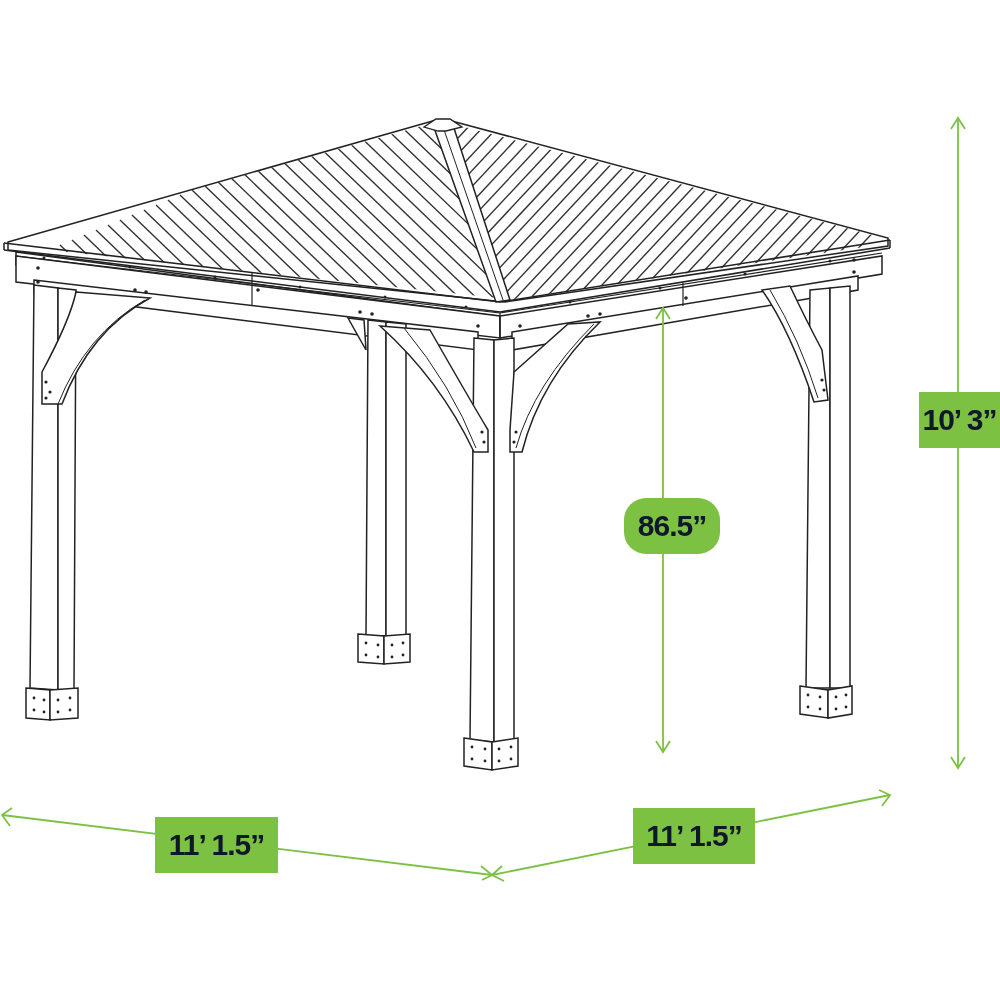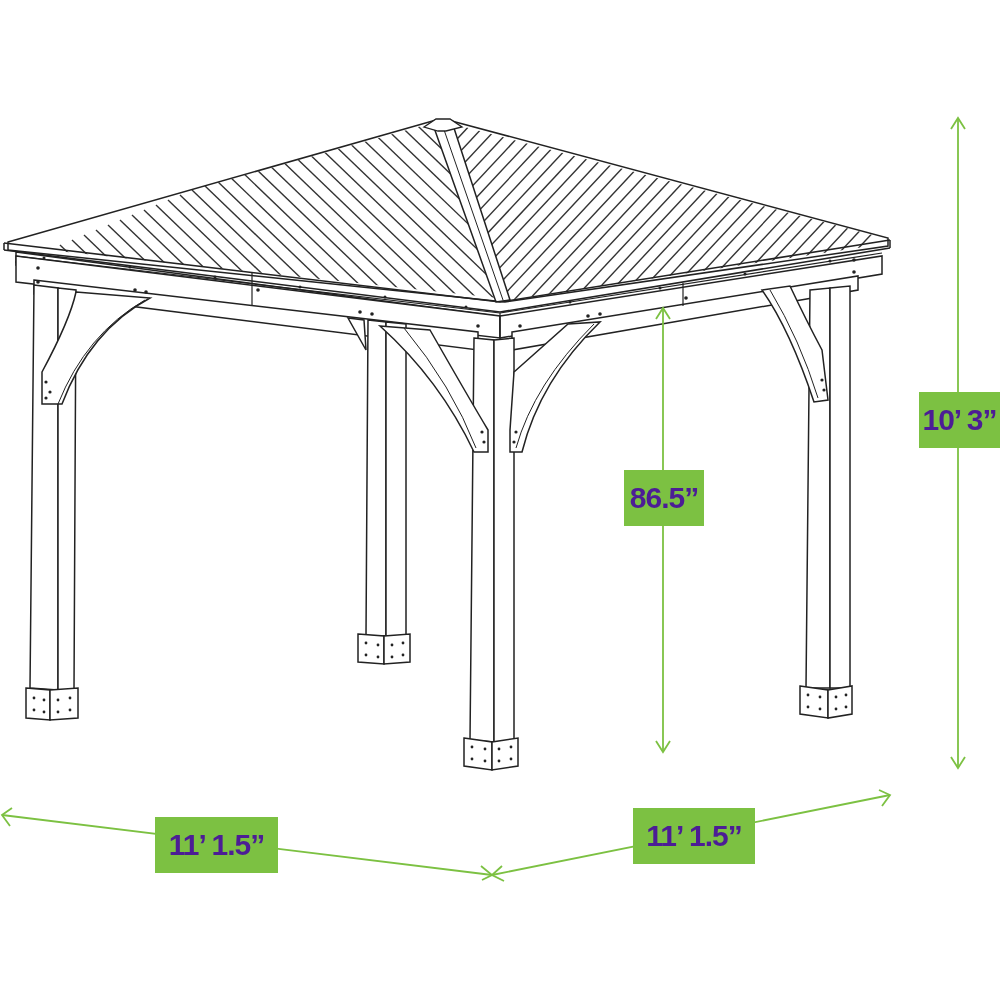--- a/index.html
+++ b/index.html
@@ -1,30 +1,30 @@
 <!DOCTYPE html>
 <html><head>
   <meta charset="utf-8">
   <style>
     html, body { margin: 0; padding: 0; background: #ffffff; }
     body { width: 1000px; height: 1000px; position: relative; overflow: hidden; font-family: "Liberation Sans", sans-serif; }
     #stage { position: absolute; left: 0; top: 0; width: 1000px; height: 1000px; }
     .dim-label {
       position: absolute;
       background: #7cc142;
-      color: #4c1d95;
+      color: #0f172a;
       font-family: "Liberation Sans", sans-serif;
       font-weight: bold;
       font-size: 30px;
       letter-spacing: -1px;
       display: flex; align-items: center; justify-content: center;
       box-sizing: border-box;
     }
     #label-height-total { left: 919px; top: 392px; width: 81px; height: 56px; }
-    #label-height-clear { left: 624px; top: 470px; width: 80px; height: 56px; }
+    #label-height-clear { left: 624px; top: 498px; width: 96px; height: 56px; border-radius: 22px; }
     #label-width-left { left: 155px; top: 817px; width: 123px; height: 56px; }
     #label-width-right { left: 633px; top: 808px; width: 122px; height: 56px; }
   </style>
 </head>
 <body>
 
 <div id="stage">
   <svg width="1000" height="1000" viewBox="0 0 1000 1000" xmlns="http://www.w3.org/2000/svg">
     <defs>
       <clipPath id="roofLeft">

